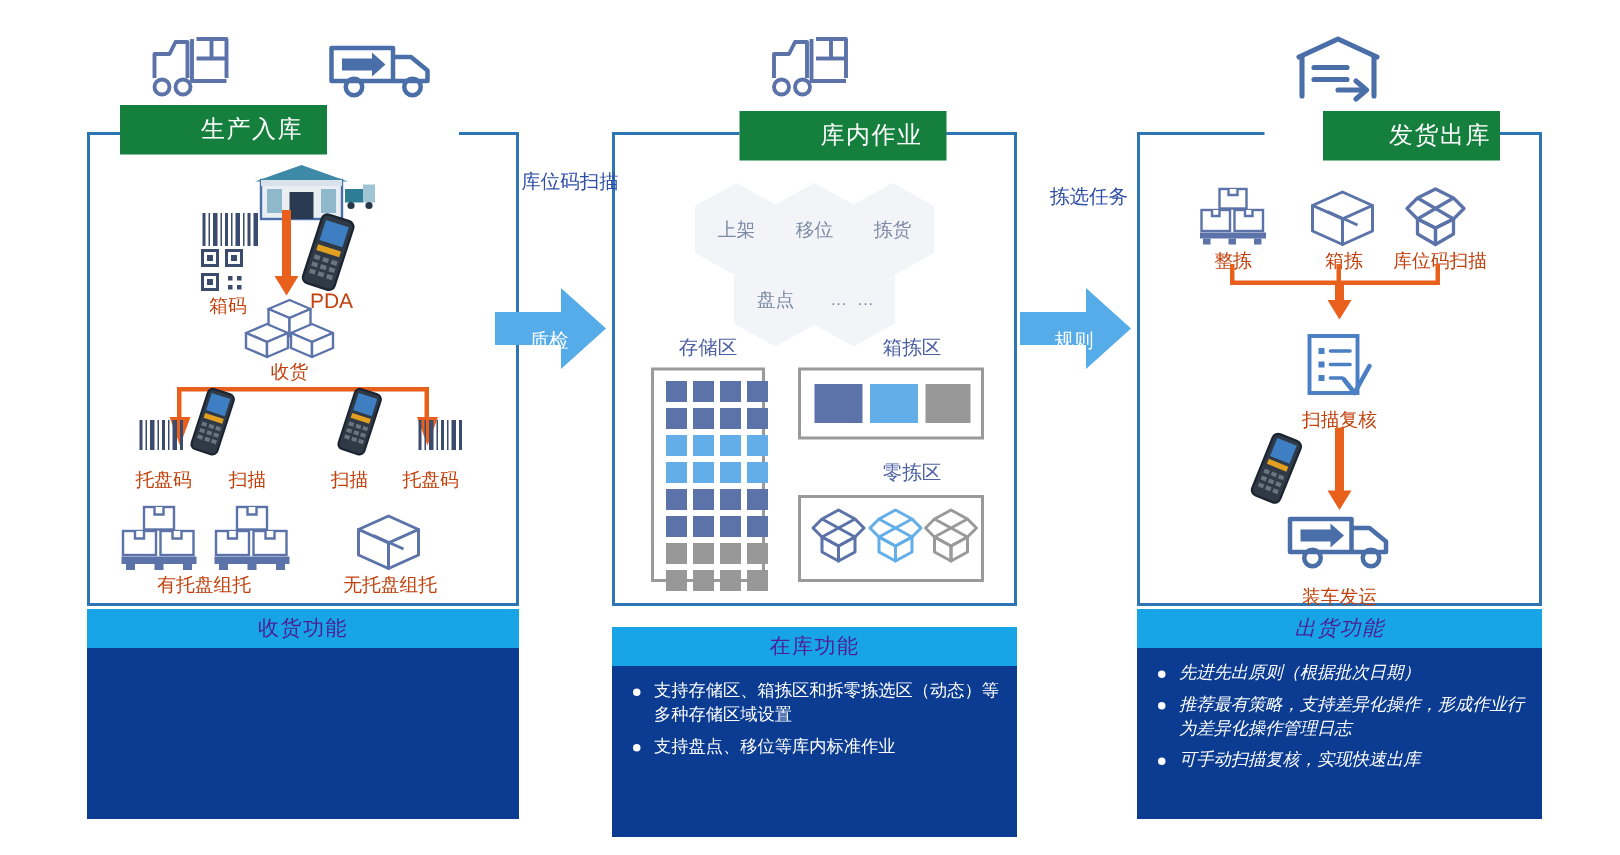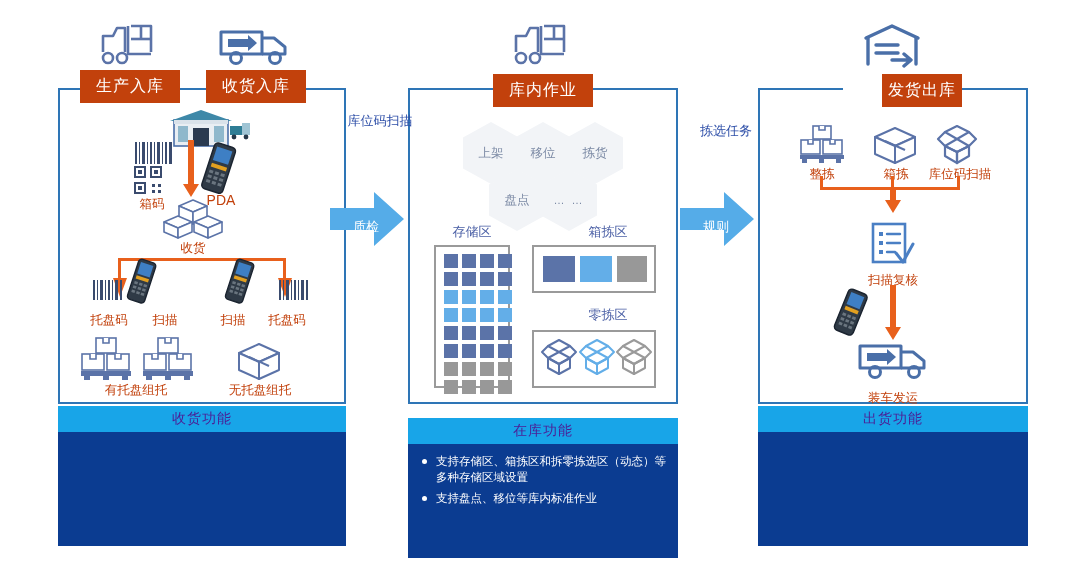--- a/index.html
+++ b/index.html
@@ -11,34 +11,34 @@
   .stage{position:absolute;left:0;top:0;width:1080px;height:570px;}
 
   
   .panel{position:absolute;box-sizing:border-box;border:2px solid #2E75B6;background:#fff;}
   .panel-left{left:58px;top:88px;width:288px;height:316px;}
   .panel-mid{left:408px;top:88px;width:270px;height:316px;}
   .panel-right{left:758px;top:88px;width:270px;height:316px;}
 
   
   .tab{
-    position:absolute;background:#c2410c;color:#fff;
+    position:absolute;background:#15803d;color:#fff;
     display:flex;align-items:center;justify-content:center;
-    font-size:16px;letter-spacing:1px;white-space:nowrap;z-index:6;
+    font-size:16px;letter-spacing:1px;white-space:nowrap;z-index:6;padding-left:38px;
   }
   .tab-prod{left:80px;top:70px;width:100px;height:33px;}
   .tab-recv{left:206px;top:70px;width:100px;height:33px;}
   .tab-inwh{left:493px;top:74px;width:100px;height:33px;}
   .tab-ship{left:882px;top:74px;width:80px;height:33px;}
 
   
   .card{position:absolute;box-sizing:border-box;background:#0B3C91;}
   .card-left{left:58px;top:406px;width:288px;height:140px;}
   .card-mid{left:408px;top:418px;width:270px;height:140px;}
-  .card-right{left:758px;top:406px;width:270px;height:140px;}
+  .card-right{left:758px;top:406px;width:270px;height:140px;font-style:italic;}
   .card-head{
     height:26px;background:#18A5E8;color:#4c1d95;font-size:14px;
     display:flex;align-items:center;justify-content:center;letter-spacing:1px;
   }
   .card-body{padding:9px 10px 0 6px;}
   .bullet-row{display:flex;align-items:flex-start;margin-bottom:5px;}
   .bullet-dot{
     flex:0 0 auto;width:5px;height:5px;border-radius:50%;
     background:#fff;margin:6px 9px 0 8px;
   }
@@ -137,21 +137,20 @@
   <div class="panel panel-left"></div>
   <div class="panel panel-mid"></div>
   <div class="panel panel-right"></div>
 
   <div style="position:absolute;left:80px;top:84px;width:100px;height:10px;background:#fff;z-index:5;"></div>
   <div style="position:absolute;left:206px;top:84px;width:100px;height:10px;background:#fff;z-index:5;"></div>
   <div style="position:absolute;left:493px;top:84px;width:100px;height:10px;background:#fff;z-index:5;"></div>
   <div style="position:absolute;left:843px;top:84px;width:100px;height:10px;background:#fff;z-index:5;"></div>
 
   <div class="tab tab-prod">生产入库</div>
-  <div class="tab tab-recv">收货入库</div>
   <div class="tab tab-inwh">库内作业</div>
   <div class="tab tab-ship">发货出库</div>
 
   <div class="ico" style="left:166px;top:108px;">
     <svg width="70" height="40" viewBox="0 0 70 40">
       <rect x="8" y="12" width="54" height="26" fill="#E9EEF3" stroke="#4A6FA8" stroke-width="1.6"></rect>
       <path d="M4 13 L35 2 L66 13 Z" fill="#3E88A8"></path>
       <rect x="12" y="18" width="10" height="16" fill="#8FB8CC"></rect>
       <rect x="48" y="18" width="10" height="16" fill="#8FB8CC"></rect>
       <rect x="27" y="20" width="16" height="18" fill="#2A3A50"></rect>
@@ -608,15 +607,29 @@
       </div>
       <div class="bullet-row">
         <span class="bullet-dot"></span>
         <span class="bullet-txt">支持盘点、移位等库内标准作业</span>
       </div>
     </div>
   </div>
 
   <div class="card card-right">
     <div class="card-head">出货功能</div>
+    <div class="card-body">
+      <div class="bullet-row">
+        <span class="bullet-dot"></span>
+        <span class="bullet-txt">先进先出原则（根据批次日期）</span>
+      </div>
+      <div class="bullet-row">
+        <span class="bullet-dot"></span>
+        <span class="bullet-txt">推荐最有策略，支持差异化操作，形成作业行为差异化操作管理日志</span>
+      </div>
+      <div class="bullet-row">
+        <span class="bullet-dot"></span>
+        <span class="bullet-txt">可手动扫描复核，实现快速出库</span>
+      </div>
+    </div>
   </div>
 
 </div>
 
 </body></html>

